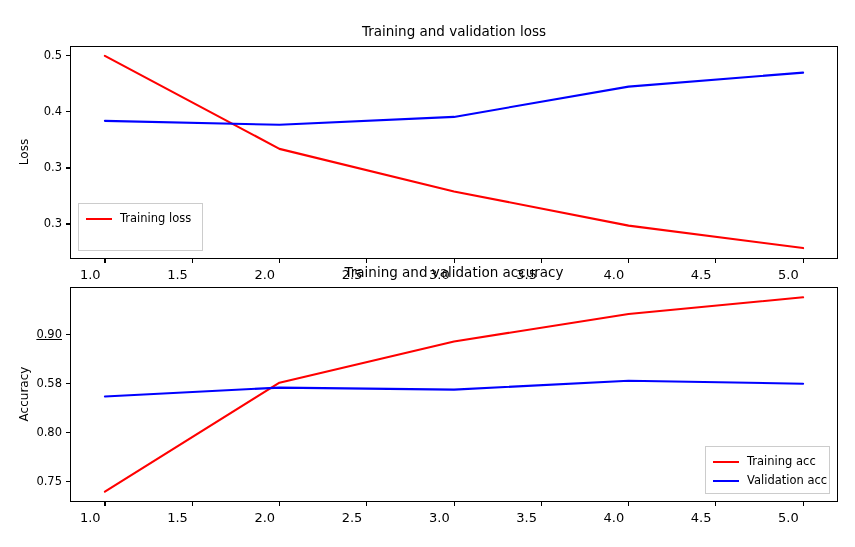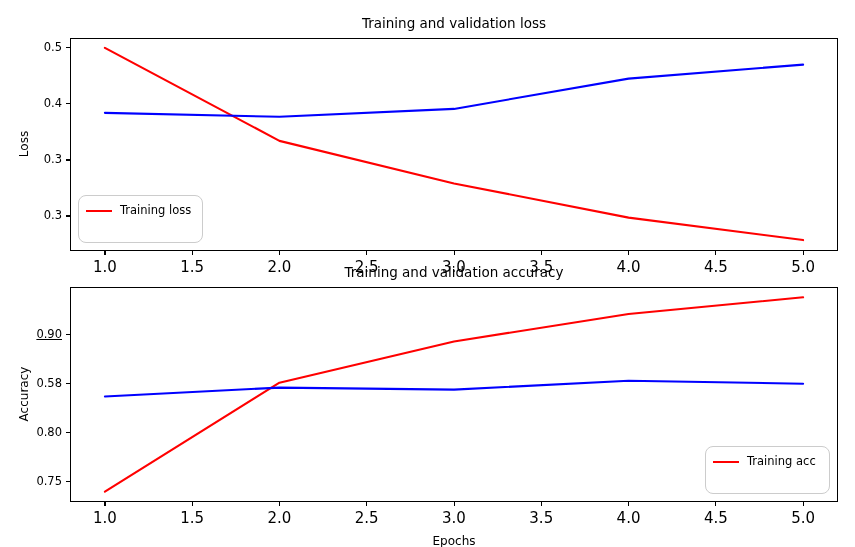--- a/index.html
+++ b/index.html
@@ -39,23 +39,22 @@
   .tick-label-y {
     position: absolute;
     font-size: 11.5px;
     color: #000000;
     text-align: right;
     white-space: nowrap;
     line-height: 1;
   }
   .tick-label-x {
     position: absolute;
-    font-size: 15px;
-    color: #000000;
-    text-align: center;
+    font-size: 13px;
+    color: #000000;
     white-space: nowrap;
     line-height: 1;
   }
   .tick-mark-y {
     position: absolute;
     height: 1.1px;
     width: 4px;
     background: #000000;
   }
   .tick-mark-x {
@@ -77,21 +76,21 @@
     position: absolute;
     font-size: 12px;
     color: #000000;
     text-align: center;
     white-space: nowrap;
     line-height: 1;
   }
   .legend-box {
     position: absolute;
     border: 1px solid #cccccc;
-    border-radius: 8px;
+    border-radius: 0;
     background: rgba(255,255,255,0.88);
     padding: 5px 8px 12px 7px;
     box-sizing: border-box;
   }
   .legend-row {
     display: flex;
     align-items: center;
     height: 19px;
   }
   .legend-swatch {
@@ -113,21 +112,21 @@
     left: 0;
     top: 0;
     overflow: visible;
   }
 </style>
 </head>
 <body>
 
 <div id="figure">
 
-  <div class="subplot" id="subplot-loss" style="left: 0px; top: 8px; width: 855px; height: 419px;">
+  <div class="subplot" id="subplot-loss" style="left: 0px; top: 16px; width: 855px; height: 419px;">
     <div class="plot-title" id="title-loss" style="left: 70px; width: 768px; top: 9px;">Training and validation loss</div>
     <div class="axes-frame" id="frame-loss" style="left: 70px; top: 30px; width: 768px; height: 213px;"></div>
     <div class="axis-label-y" id="ylabel-loss" style="width: 120px; text-align: center; left: -36px; top: 129.5px;">Loss</div>
     <div id="yticks-loss">
         <div class="tick-mark-y" style="left: 66px; top: 207.467px;"></div>
         <div class="tick-label-y" style="width: 46px; left: 16px; top: 201.967px;">0.3</div>
         <div class="tick-mark-y" style="left: 66px; top: 151.414px;"></div>
         <div class="tick-label-y" style="width: 46px; left: 16px; top: 145.914px;">0.3</div>
         <div class="tick-mark-y" style="left: 66px; top: 95.3618px;"></div>
         <div class="tick-label-y" style="width: 46px; left: 16px; top: 89.8618px;">0.4</div>
@@ -163,21 +162,20 @@
           <span class="legend-swatch" style="border-top-color: rgb(255, 0, 0);"></span>
           <span class="legend-text">Training loss</span>
         </div>
       </div>
   </div>
 
   <div class="subplot" id="subplot-acc" style="left: 0px; top: 6px; width: 782px; height: 547px;">
     <div class="plot-title" id="title-acc" style="left: 70px; width: 768px; top: 260px;">Training and validation accuracy</div>
     <div class="axes-frame" id="frame-acc" style="left: 70px; top: 281px; width: 768px; height: 215px;"></div>
     <div class="axis-label-y" id="ylabel-acc" style="width: 120px; text-align: center; left: -36px; top: 381.5px;">Accuracy</div>
-    <div class="axis-label-x" id="xlabel-acc" style="left: 70px; width: 768px; top: 529px;">Epochs</div>
     <div id="yticks-acc">
         <div class="tick-mark-y" style="left: 66px; top: 475.374px;"></div>
         <div class="tick-label-y" style="width: 46px; left: 16px; top: 469.874px;">0.75</div>
         <div class="tick-mark-y" style="left: 66px; top: 426.288px;"></div>
         <div class="tick-label-y" style="width: 46px; left: 16px; top: 420.788px;">0.80</div>
         <div class="tick-mark-y" style="left: 66px; top: 377.201px;"></div>
         <div class="tick-label-y" style="width: 46px; left: 16px; top: 371.701px;">0.58</div>
         <div class="tick-mark-y" style="left: 66px; top: 328.114px;"></div>
         <div class="tick-label-y" style="width: 46px; left: 16px; top: 322.614px; text-decoration: underline;">0.90</div>
       </div>
@@ -203,16 +201,20 @@
       </div>
     <svg class="series-layer" id="svg-acc" width="855" height="547">
         <polyline points="104.91,485.69 279.45,376.72 454.00,335.49 628.55,308.00 803.09,291.31" fill="none" stroke="#ff0000" stroke-width="2.1" stroke-linejoin="round" stroke-linecap="round"></polyline>
         <polyline points="104.91,390.46 279.45,381.63 454.00,383.59 628.55,374.76 803.09,377.70" fill="none" stroke="#0000ff" stroke-width="2.1" stroke-linejoin="round" stroke-linecap="round"></polyline>
       </svg>
     <div class="legend-box" id="legend-acc" style="width: 125px; height: 48px; left: 705px; top: 440px;">
         <div class="legend-row">
           <span class="legend-swatch" style="border-top-color: rgb(255, 0, 0);"></span>
           <span class="legend-text">Training acc</span>
         </div>
+        <div class="legend-row">
+          <span class="legend-swatch" style="border-top-color: rgb(0, 0, 255);"></span>
+          <span class="legend-text">Validation acc</span>
+        </div>
       </div>
   </div>
 
 </div>
 
 </body></html>

